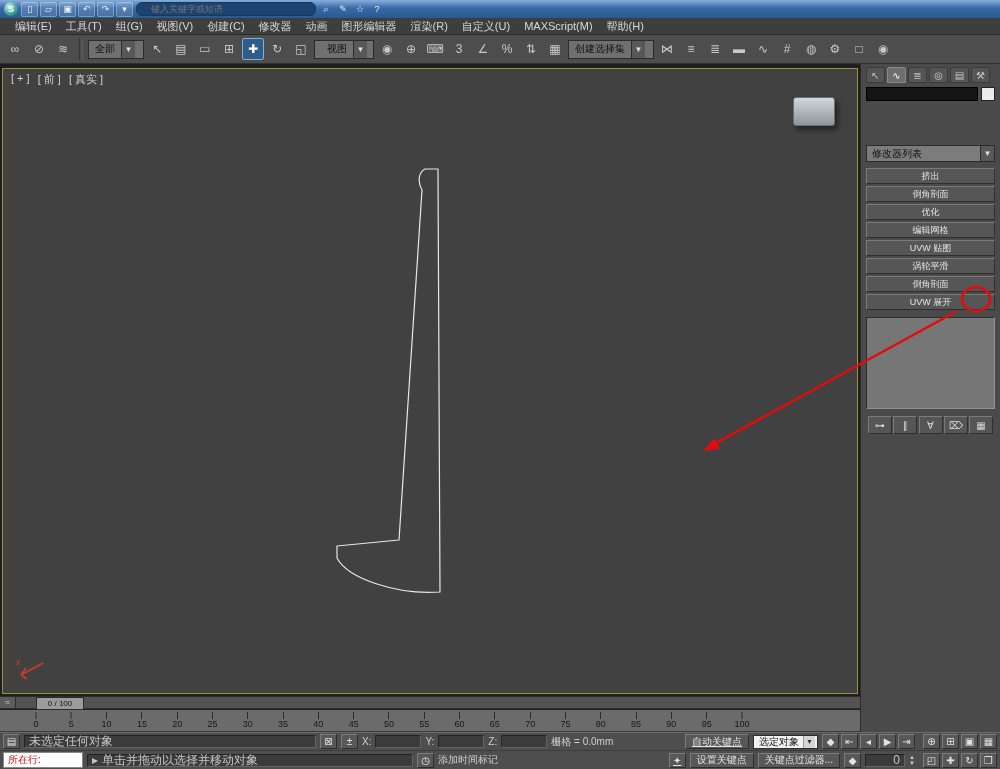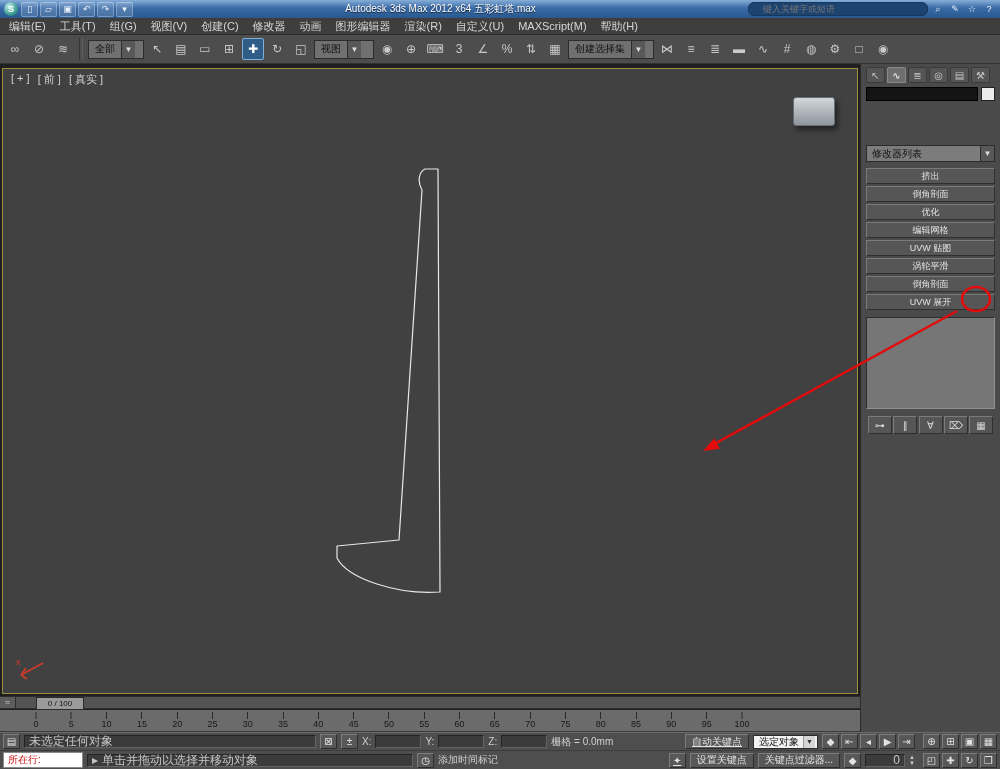--- a/index.html
+++ b/index.html
@@ -12,21 +12,21 @@
     background:radial-gradient(circle at 35% 30%,#bfeee9,#2f9188 70%,#176057);color:#fff;font-size:9px;font-weight:bold;
     display:flex;align-items:center;justify-content:center;}
   .qa-icon{width:15px;height:13px;display:flex;align-items:center;justify-content:center;font-size:9px;color:#eaf2fb;
     background:rgba(255,255,255,.14);border:1px solid rgba(255,255,255,.28);border-radius:2px;flex:0 0 auto;}
   .title-center{flex:1;text-align:center;color:#fff;font-size:10px;white-space:nowrap;overflow:hidden;text-shadow:0 1px 1px #123;}
   .search-box{width:150px;height:12px;background:#1d4470;border:1px solid #123least;border:1px solid #123255;border:1px solid #15395e;
     border-radius:6px;color:#b9c9dc;font-size:9px;padding:0 14px;flex:0 0 auto;font-family:inherit;}
   .tb-right-icon{width:14px;height:13px;display:flex;align-items:center;justify-content:center;font-size:9px;color:#e8f0fa;flex:0 0 auto;}
   
   .menubar{position:absolute;left:0;top:18px;width:100%;height:17px;background:#3e3e3e;border-bottom:1px solid #2a2a2a;
-    display:flex;align-items:center;padding-left:2px;box-sizing:border-box;}
+    display:flex;align-items:center;padding-left:8px;box-sizing:border-box;}
   .menu-item{padding:0 7px;color:#d8d8d8;font-size:11px;white-space:nowrap;}
   
   .toolbar{position:absolute;left:0;top:35px;width:100%;height:29px;background:#4d4d4d;border-bottom:1px solid #303030;
     display:flex;align-items:center;padding:0 4px;box-sizing:border-box;gap:2px;}
   .tb-btn{width:20px;height:20px;display:flex;align-items:center;justify-content:center;font-size:12px;color:#c9c9c9;
     border:1px solid transparent;border-radius:2px;flex:0 0 auto;}
   .tb-btn.active{background:#2f5d88;border-color:#7fb0d8;color:#fff;}
   .tb-sep{width:2px;height:22px;border-left:1px solid #353535;border-right:1px solid #5f5f5f;margin:0 3px;flex:0 0 auto;}
   .tb-dd{height:17px;background:#707070;border:1px solid #2c2c2c;display:flex;align-items:center;color:#101010;
     font-size:10px;padding-left:6px;gap:6px;flex:0 0 auto;}
@@ -107,21 +107,20 @@
     <div class="logo">S</div>
     <div style="display:flex;gap:2px;">
 
     <div class="qa-icon">▯</div>
         <div class="qa-icon">▱</div>
         <div class="qa-icon">▣</div>
         <div class="qa-icon">↶</div>
         <div class="qa-icon">↷</div>
         <div class="qa-icon">▾</div>
       </div>
-    <div class="title-center">Autodesk 3ds Max 2012 x64  五彩虹塔.max</div>
     <input class="search-box" placeholder="键入关键字或短语" style="">
     <div style="display:flex;gap:3px;">
 
     <div class="tb-right-icon">⌕</div>
         <div class="tb-right-icon">✎</div>
         <div class="tb-right-icon">☆</div>
         <div class="tb-right-icon">?</div>
       </div>
   </div>
 
@@ -156,21 +155,21 @@
     <div style="display:flex;gap:2px;">
 
     <div class="tb-btn">↖</div>
         <div class="tb-btn">▤</div>
         <div class="tb-btn">▭</div>
         <div class="tb-btn">⊞</div>
         <div class="tb-btn active">✚</div>
         <div class="tb-btn">↻</div>
         <div class="tb-btn">◱</div>
       </div>
-    <div class="tb-dd" style="width:52px;">
+    <div class="tb-dd" style="width:52px;justify-content:center;">
       <span>视图</span>
       <span class="dd-arrow">▼</span>
     </div>
     <div style="display:flex;gap:2px;">
 
     <div class="tb-btn">◉</div>
         <div class="tb-btn">⊕</div>
         <div class="tb-btn">⌨</div>
         <div class="tb-btn">3</div>
         <div class="tb-btn">∠</div>

